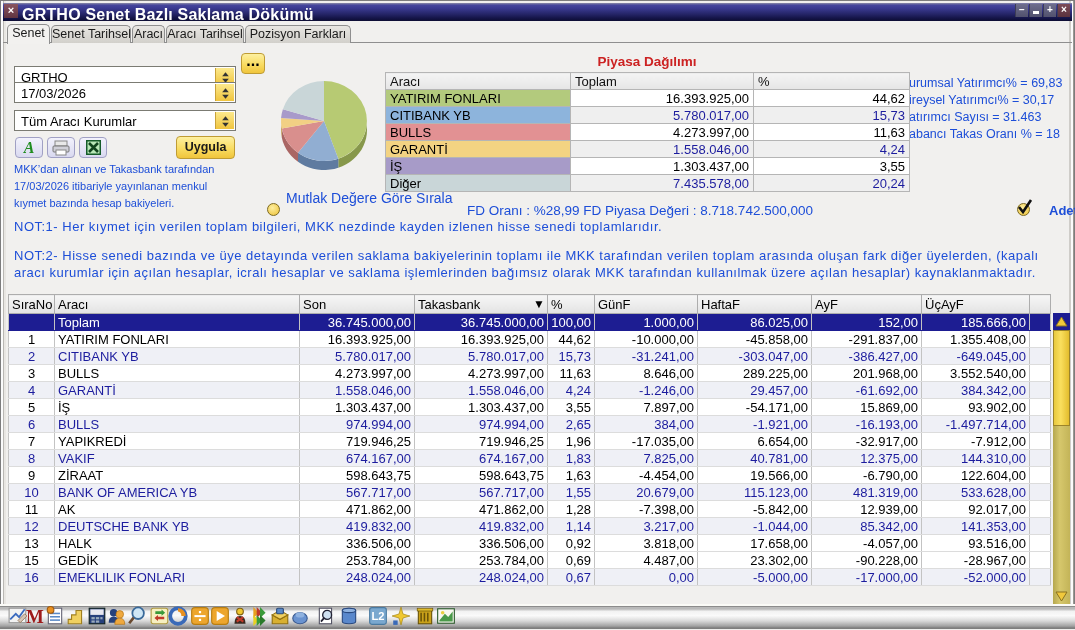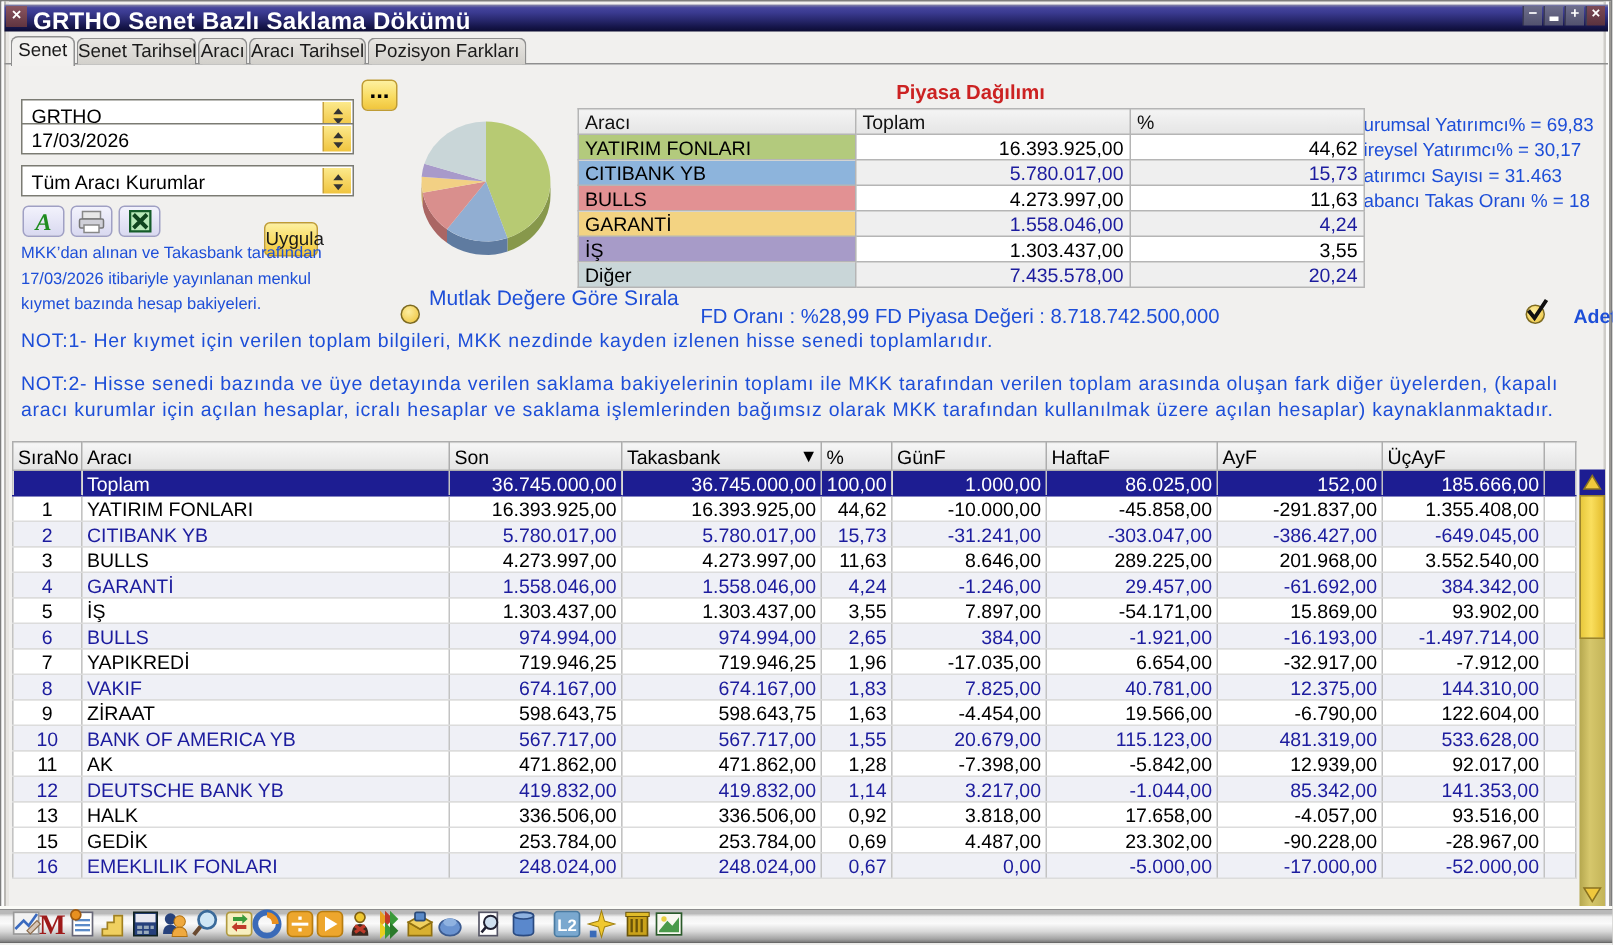--- a/index.html
+++ b/index.html
@@ -112,21 +112,21 @@
       <rect x="8" y="12" width="10" height="5" fill="#fff" stroke="#888"></rect>
     </svg>
 </div>
 <div class="abs btn3" style="left:79px;top:137px;width:28px;height:21px;">
   <svg width="26" height="19" viewBox="0 0 26 19">
       <rect x="6" y="2" width="15" height="15" fill="#155c2a"></rect>
       <rect x="7.5" y="3.5" width="12" height="12" fill="#b8e8b8"></rect>
       <path d="M9 5 L18 14 M18 5 L9 14" stroke="#10451e" stroke-width="2.6"></path>
     </svg>
 </div>
-<div class="abs ybtn" style="left:176px;top:148px;width:36px;height:23px;font-size:12.5px;font-weight:normal;line-height:21px;color:#1a1a1a;">Uygula</div>
+<div class="abs ybtn" style="left:176px;top:136px;width:59px;height:23px;font-size:12.5px;font-weight:bold;line-height:21px;color:#1a1a1a;">Uygula</div>
 
 <svg class="abs" style="left:276px;top:76px;" width="100" height="100" viewBox="0 0 100 100" id="pie">
     <path d="M91.0 45.0 L90.8 49.1 L90.1 53.2 L89.0 57.1 L87.4 61.0 L85.5 64.7 L83.1 68.1 L80.4 71.3 L77.3 74.3 L73.9 76.9 L70.2 79.2 L66.3 81.2 L62.3 82.7 l0 9 L62.3 91.7 L66.3 90.2 L70.2 88.2 L73.9 85.9 L77.3 83.3 L80.4 80.3 L83.1 77.1 L85.5 73.7 L87.4 70.0 L89.0 66.1 L90.1 62.2 L90.8 58.1 L91.0 54.0 Z" fill="#87984b"></path>
     <path d="M62.3 82.7 L58.2 83.9 L54.0 84.6 L49.8 85.0 L45.5 84.9 L41.3 84.5 L37.2 83.7 L33.1 82.5 L29.2 81.0 L25.5 79.1 L22.0 76.8 l0 9 L22.0 85.8 L25.5 88.1 L29.2 90.0 L33.1 91.5 L37.2 92.7 L41.3 93.5 L45.5 93.9 L49.8 94.0 L54.0 93.6 L58.2 92.9 L62.3 91.7 Z" fill="#5f7ba0"></path>
     <path d="M22.0 76.8 L18.5 74.1 L15.4 71.1 L12.7 67.8 L10.3 64.3 L8.4 60.5 L6.8 56.6 L5.8 52.5 l0 9 L5.8 61.5 L6.8 65.6 L8.4 69.5 L10.3 73.3 L12.7 76.8 L15.4 80.1 L18.5 83.1 L22.0 85.8 Z" fill="#aa6664"></path>
     <path d="M5.8 52.5 L5.2 48.8 L5.0 45.0 l0 9 L5.0 54.0 L5.2 57.8 L5.8 61.5 Z" fill="#c29a4a"></path>
     <path d="M48 45 L48.0 5.0 A43 40 0 0 1 62.3 82.7 Z" fill="#b7ca73"></path>
     <path d="M48 45 L62.3 82.7 A43 40 0 0 1 22.0 76.8 Z" fill="#91aed2"></path>
     <path d="M48 45 L22.0 76.8 A43 40 0 0 1 5.8 52.5 Z" fill="#d98f8d"></path>
     <path d="M48 45 L5.8 52.5 A43 40 0 0 1 5.1 41.9 Z" fill="#f2d084"></path>

